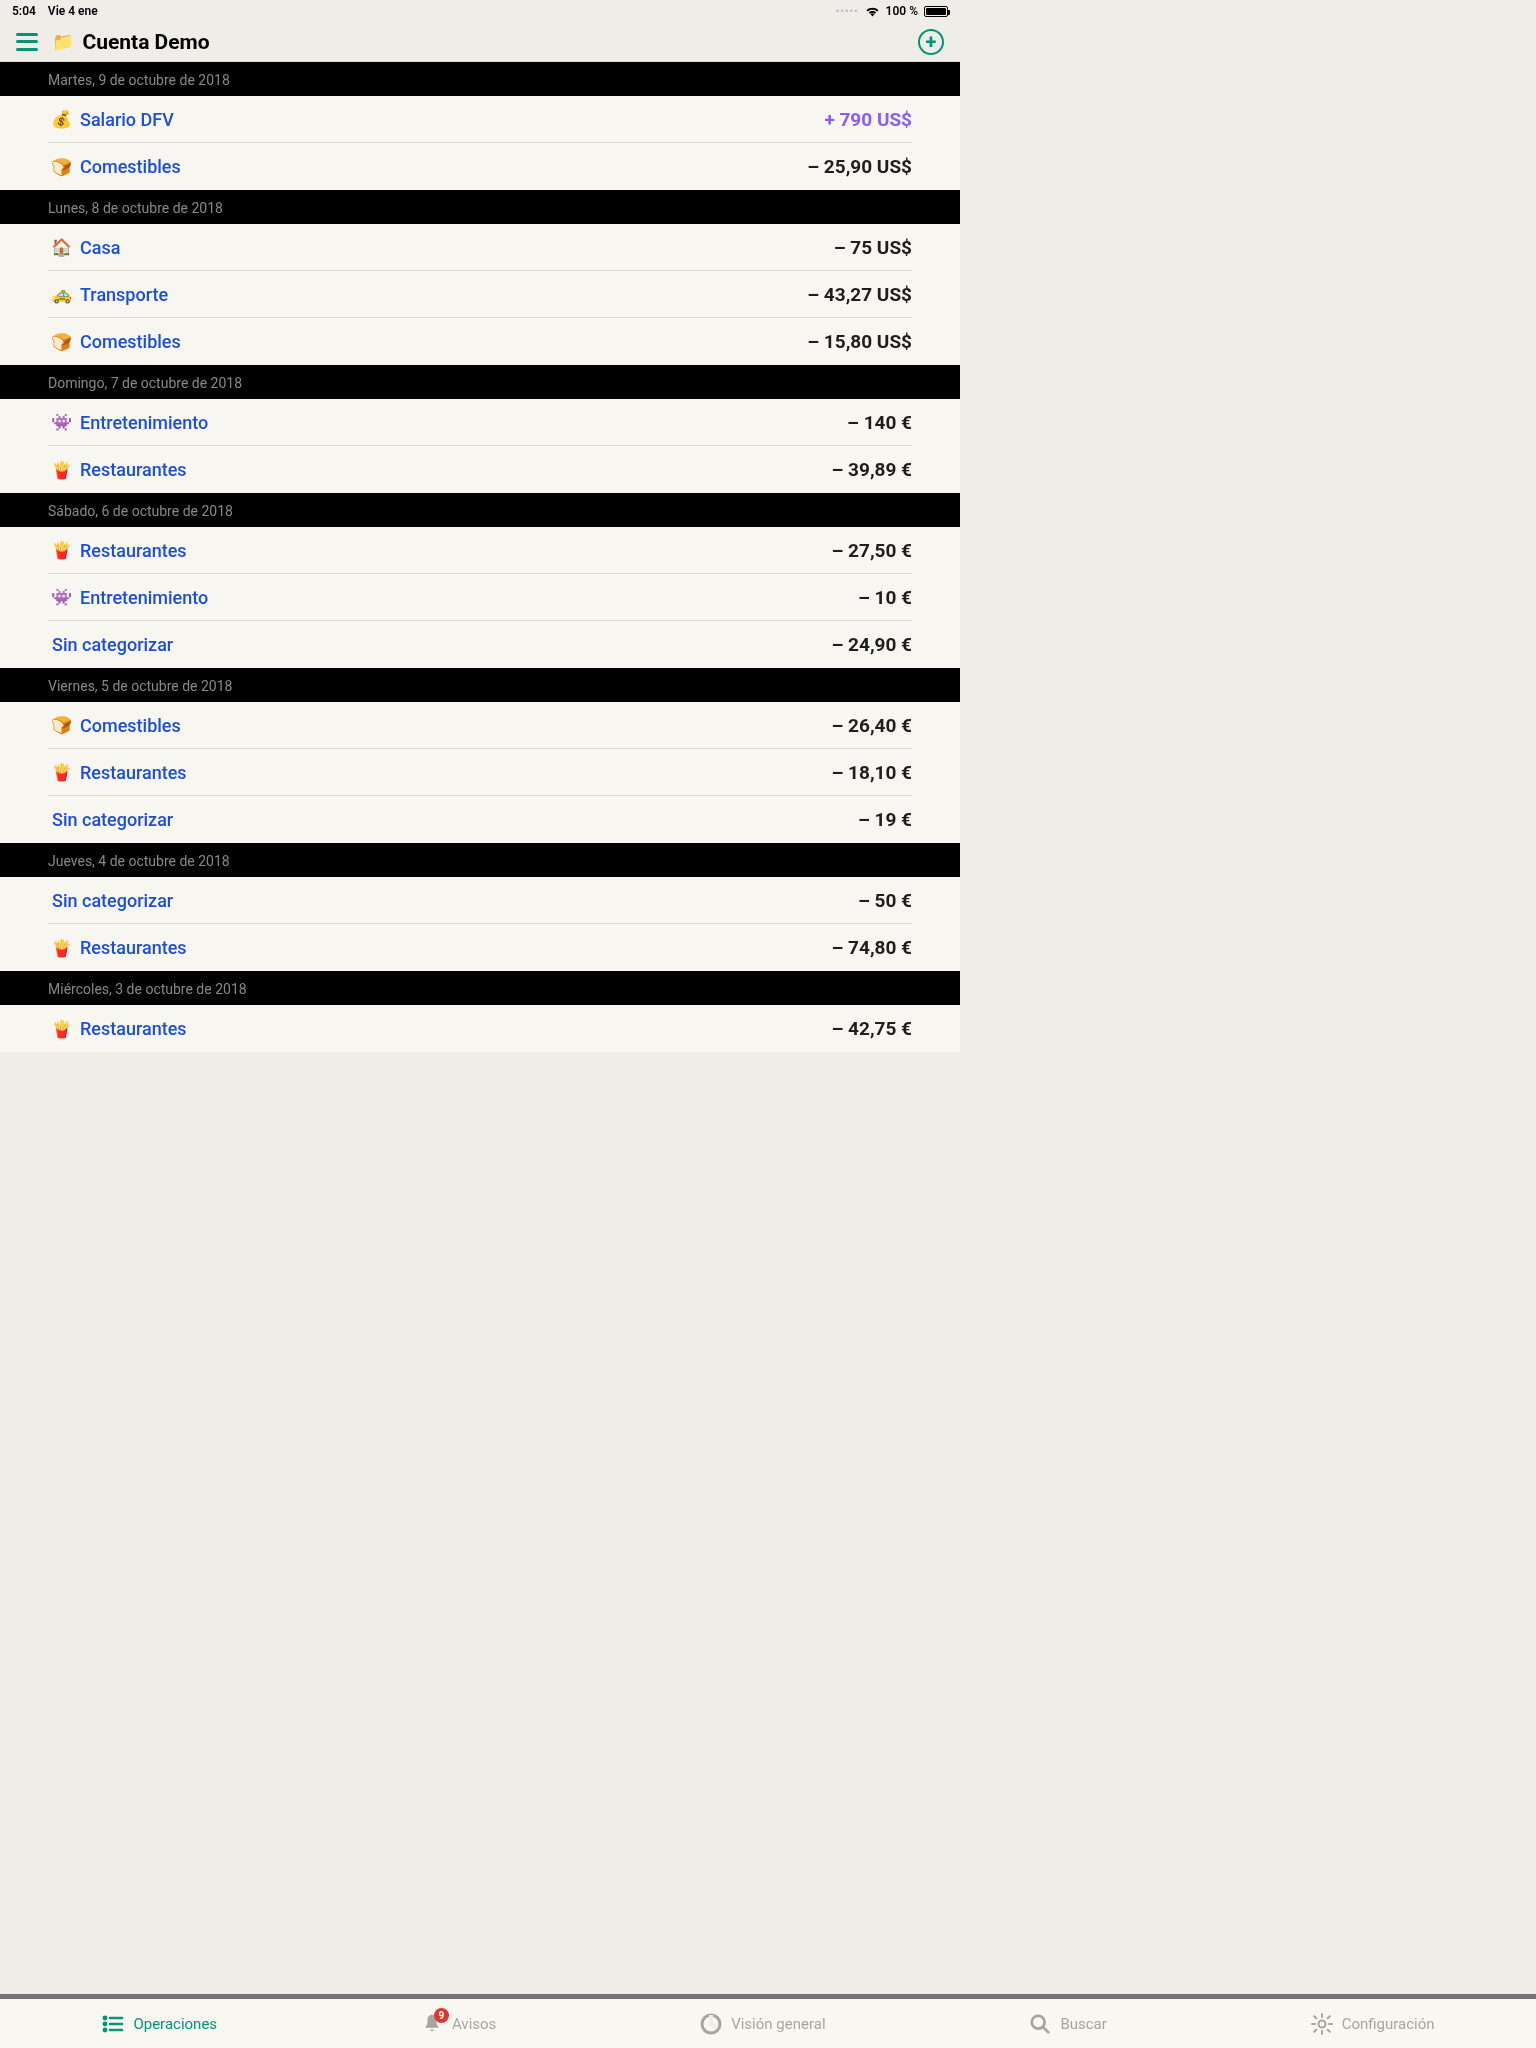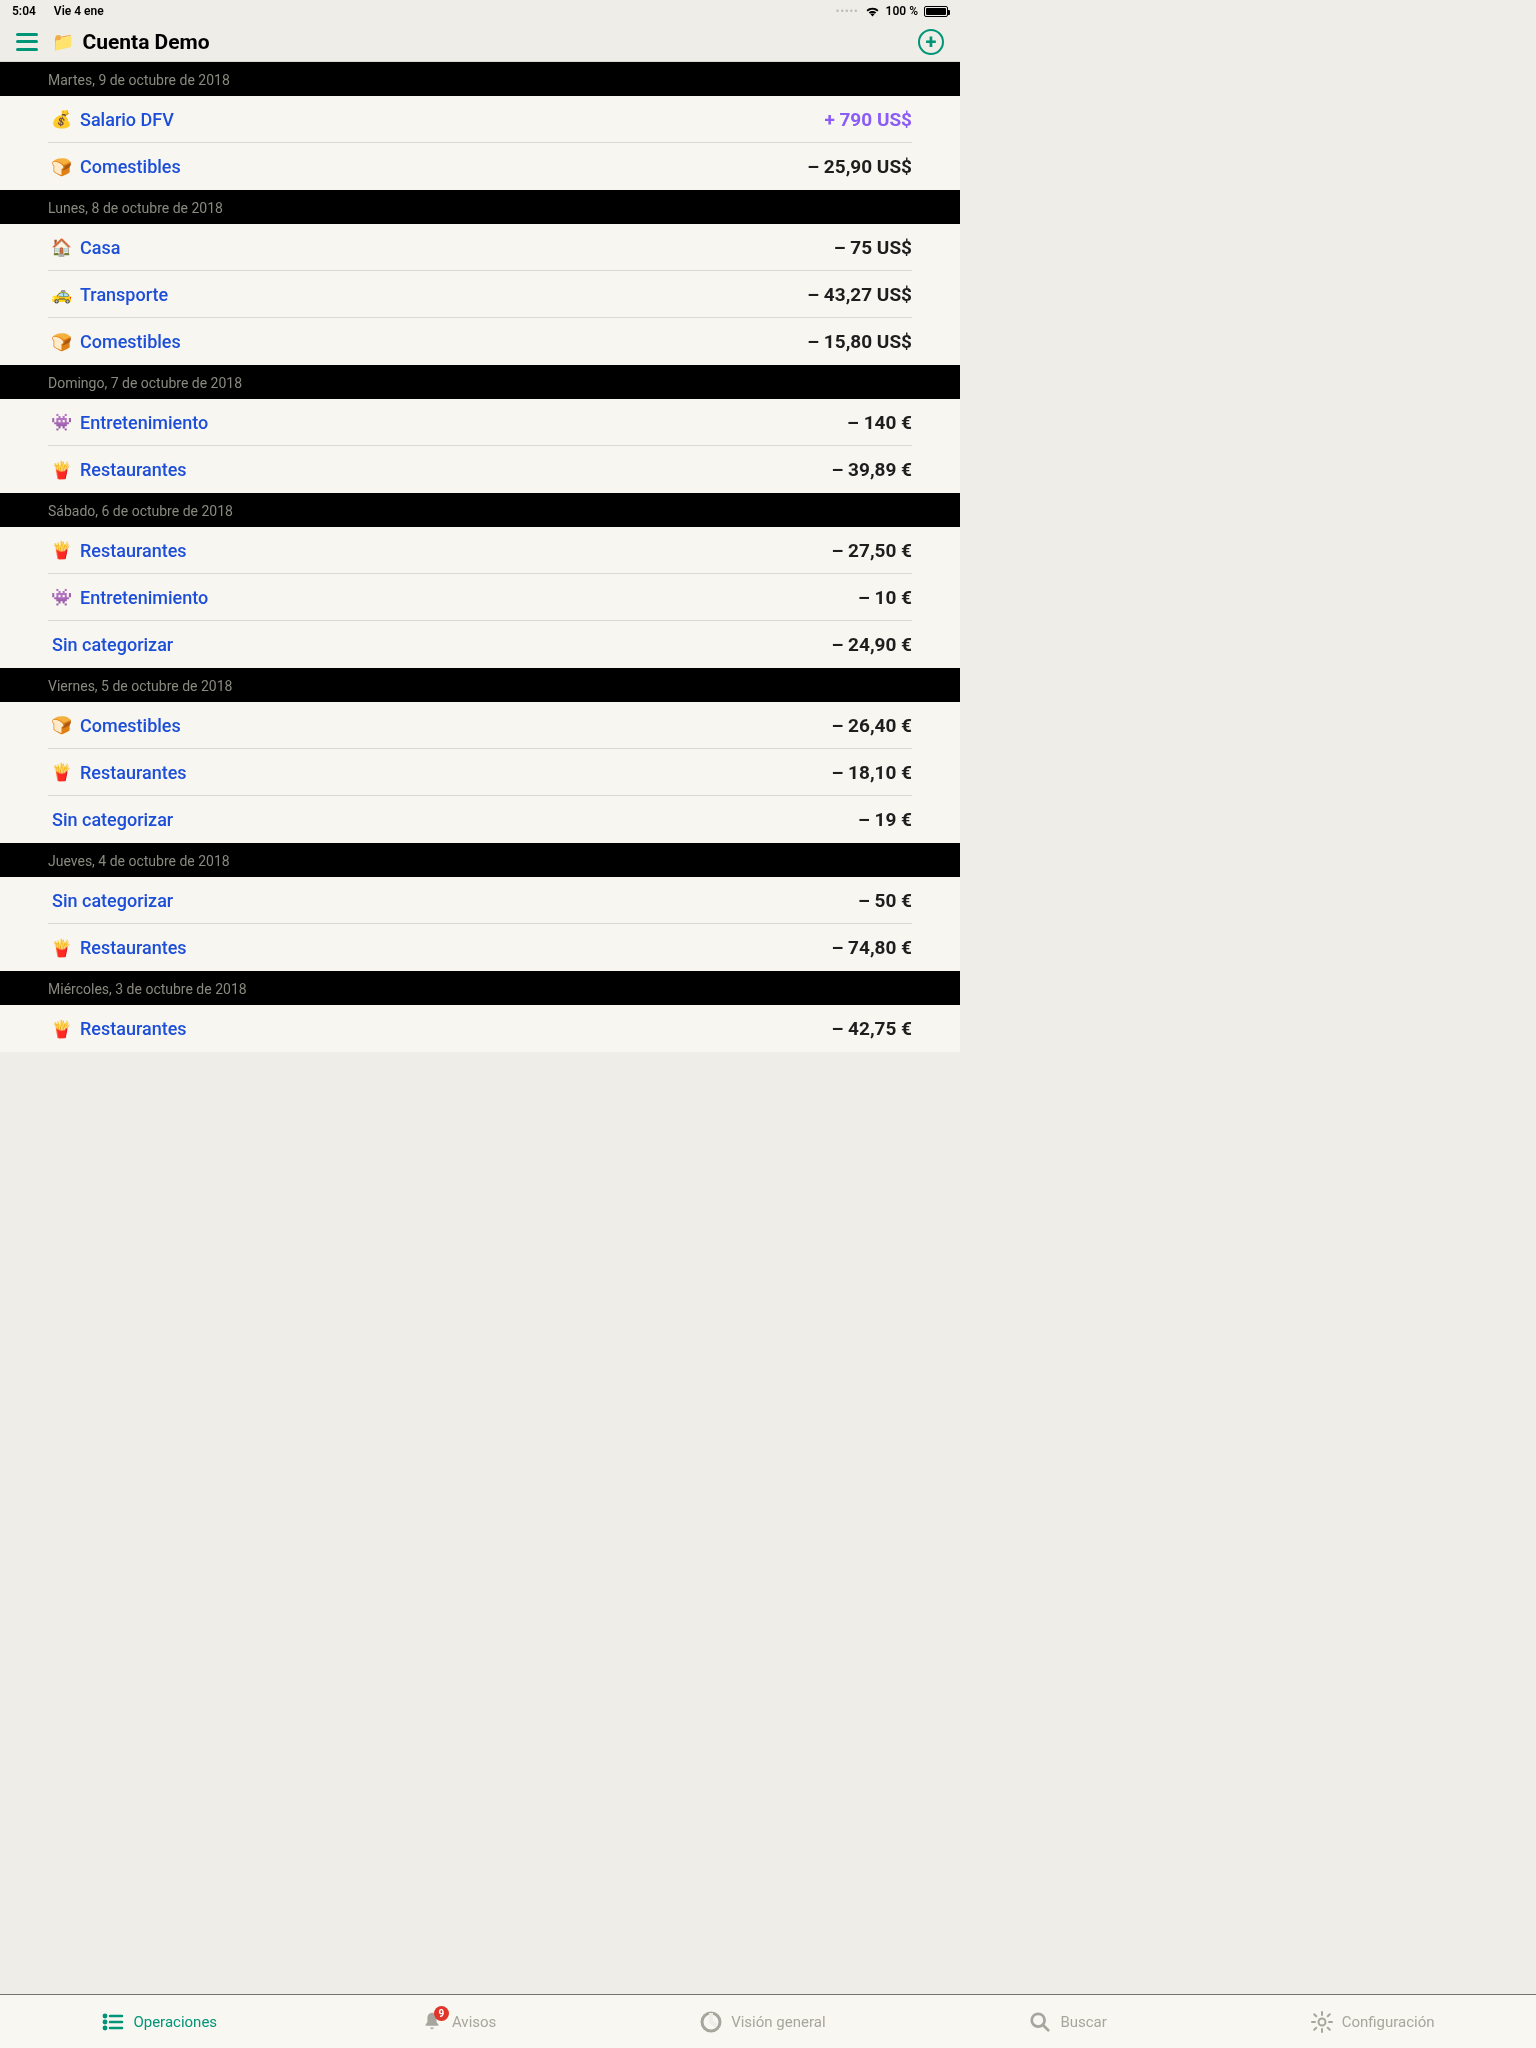--- a/index.html
+++ b/index.html
@@ -1,19 +1,19 @@
 <!DOCTYPE html>
 <html><head>
 <meta charset="utf-8">
 <style>
   * { margin:0; padding:0; box-sizing:border-box; font-family:-apple-system,BlinkMacSystemFont,"Segoe UI",Roboto,Helvetica,Arial,sans-serif; }
   html,body { width:960px; height:1280px; background:#eeede7; overflow:hidden; }
   
   .status-bar { height:22px; background:#eeede7; display:flex; align-items:center; padding:0 12px; font-size:12px; font-weight:600; color:#000; }
-  .status-left { display:flex; gap:18px; }
+  .status-left { display:flex; gap:12px; }
   .status-right { margin-left:auto; display:flex; align-items:center; gap:6px; }
   .dots { color:#bbb; letter-spacing:1px; font-size:10px; }
   .battery { width:24px; height:11px; border:1px solid #000; border-radius:2px; position:relative; }
   .battery::after { content:""; position:absolute; right:-3px; top:3px; width:2px; height:5px; background:#000; border-radius:0 1px 1px 0; }
   .battery-fill { position:absolute; inset:1px; background:#000; border-radius:1px; }
   
   .header { height:40px; display:flex; align-items:center; padding:0 16px; border-bottom:1px solid #d9d8d1; }
   .menu-icon { width:22px; height:18px; display:flex; flex-direction:column; justify-content:space-between; cursor:pointer; }
   .menu-icon span { height:3px; background:#009577; border-radius:2px; }
   .folder-icon { margin-left:14px; font-size:18px; }
@@ -25,21 +25,21 @@
   .txn-icon { width:28px; text-align:center; font-size:17px; }
   .txn-icon.empty { width:0; }
   .txn-name { font-size:18px; font-weight:500; color:#1d4ed8; margin-left:4px; }
   .txn-amount { margin-left:auto; font-size:19px; font-weight:700; color:#1e1e1e; }
   .txn-amount.pos { color:#8b5cf6; }
   .txn-row { display:flex; align-items:center; height:47px; padding:0 0; border-bottom:1px solid #d9d8d1; }
   .rows { margin:0 48px; background:#f7f6f0; }
   .rows .txn-row:last-child { border-bottom:none; }
   .section { background:#f7f6f0; }
   
-  .tabbar { position:absolute; bottom:0; left:0; right:0; height:54px; background:#f8f7f1; border-top:1px solid #737373; display:flex; align-items:center; justify-content:space-around; }
+  .tabbar { position:absolute; bottom:0; left:0; right:0; height:54px; background:#f8f7f1; border-top:5px solid #737373; display:flex; align-items:center; justify-content:space-around; }
   .tab { display:flex; align-items:center; gap:8px; font-size:15px; color:#a7a69d; cursor:pointer; position:relative; }
   .tab.active { color:#009577; }
   .tab-icon { width:24px; height:24px; display:flex; align-items:center; justify-content:center; }
   .badge { position:absolute; top:-4px; left:14px; background:#e0352b; color:#fff; font-size:10px; font-weight:700; min-width:15px; height:15px; border-radius:8px; display:flex; align-items:center; justify-content:center; padding:0 3px; }
   svg { display:block; }
 </style>
 </head>
 <body>
 
 <div class="status-bar">

